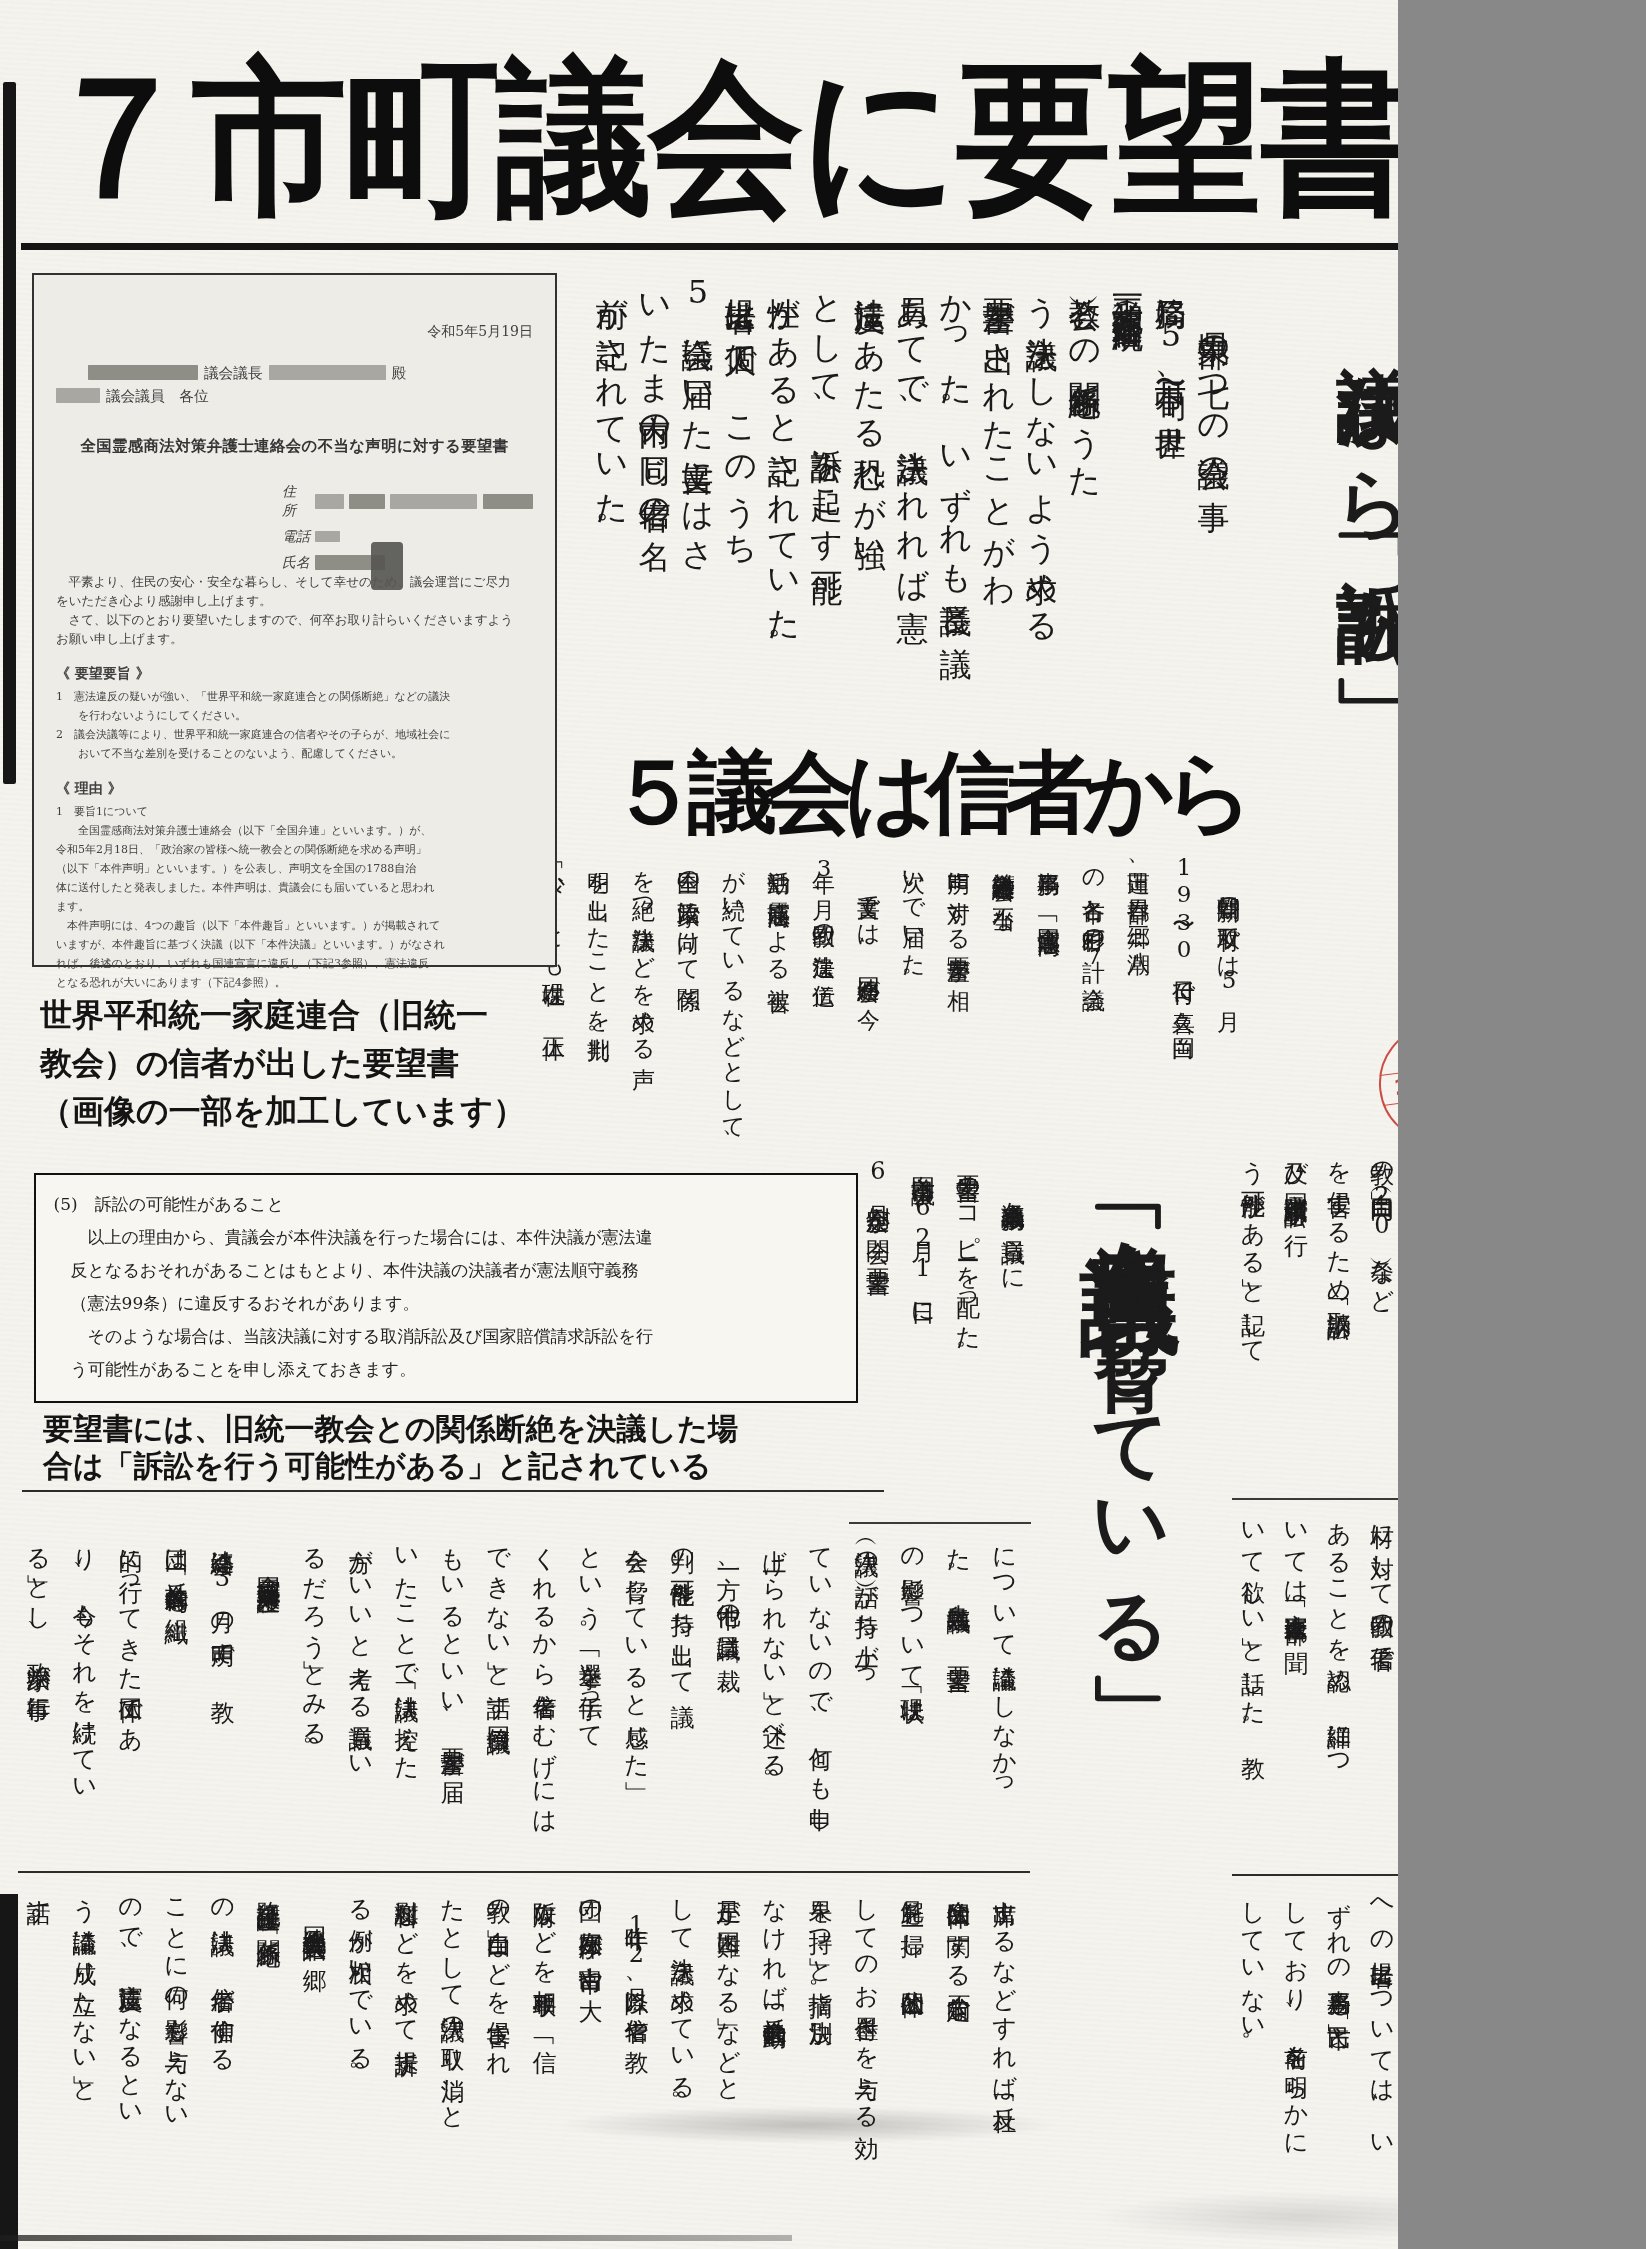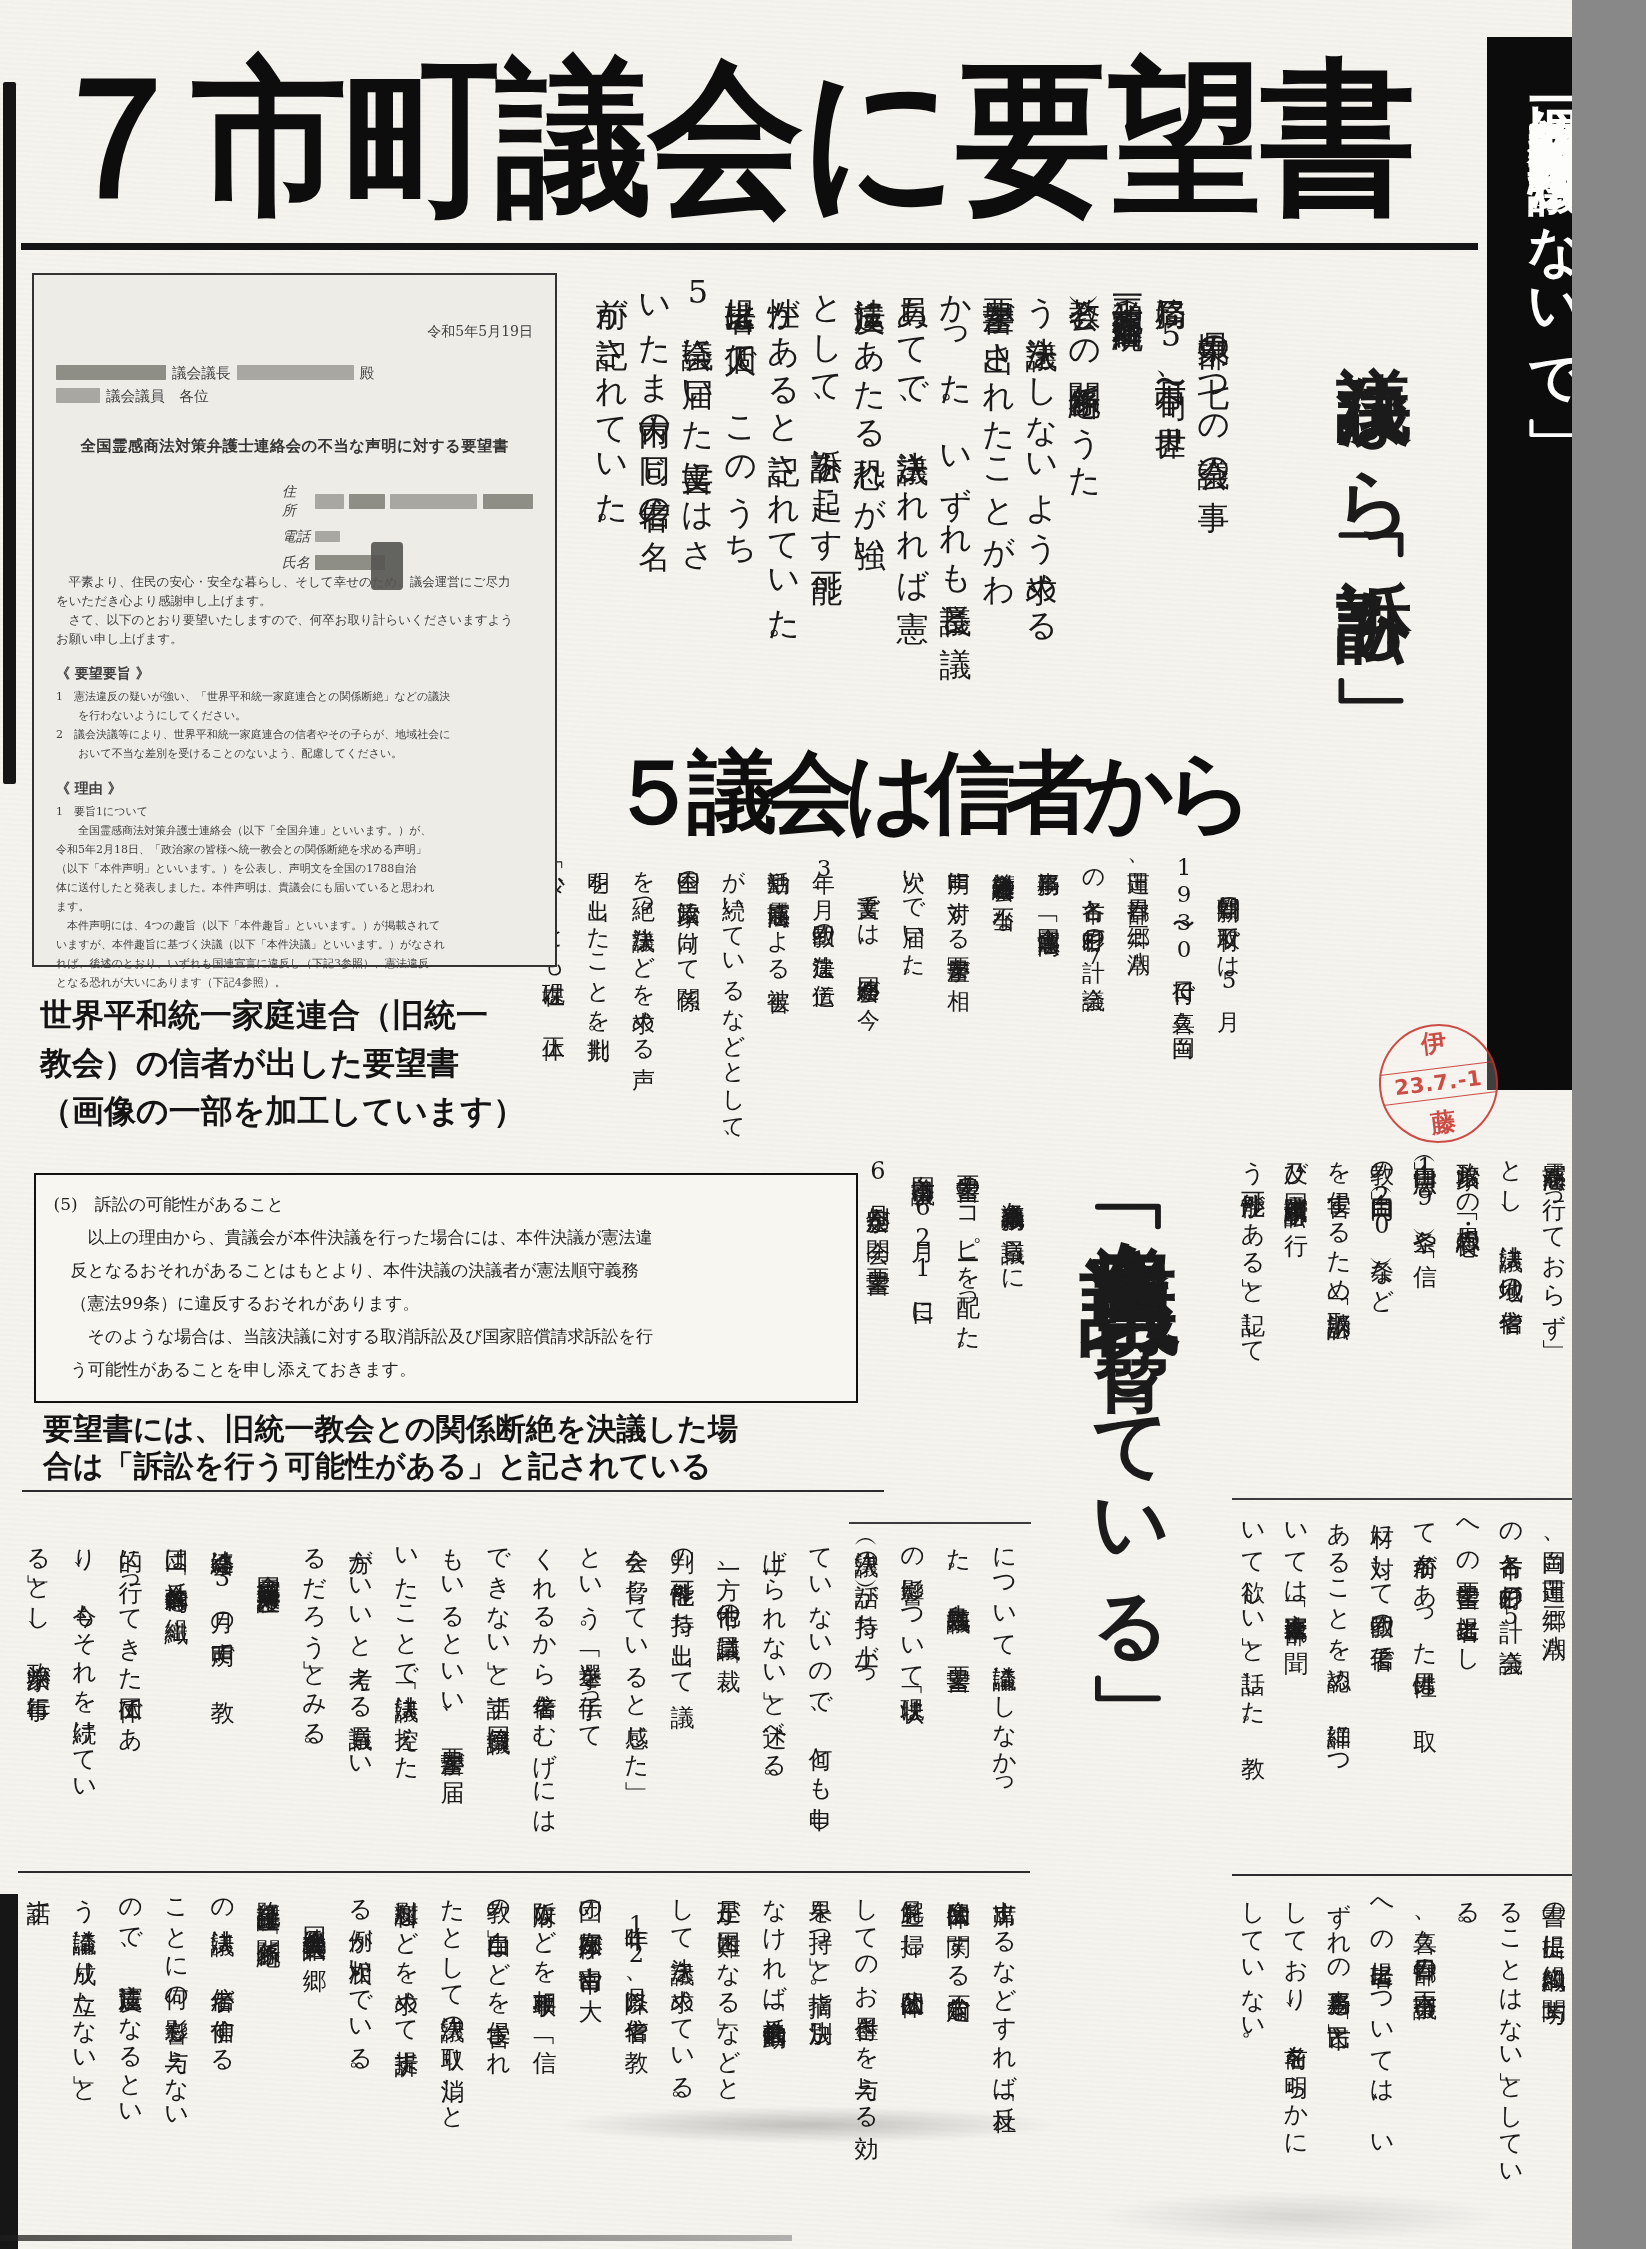--- a/index.html
+++ b/index.html
@@ -1,22 +1,23 @@
 <!DOCTYPE html>
 <html lang="ja" style="font-size:11.7px"><head>
 <meta charset="utf-8">
 <style>
   html,body{margin:0;padding:0;background:#888;}
   .page{
-    position:relative; width:1572px; height:2250px;
+    position:relative; width:1368px; height:2250px;
     background:#f5f3ee;
     background-image:repeating-linear-gradient(3deg, rgba(0,0,0,.012) 0 2.2px, transparent 2.2px 5.1px);
     overflow:hidden;
     color:#1b1b1b;
     font-family:"DejaVu Serif","Liberation Serif",serif;
+    padding-left:30px;
   }
   .sans{font-family:"DejaVu Sans","Liberation Sans",sans-serif;}
   .serif{font-family:"DejaVu Serif","Liberation Serif",serif;}
   .vtext{
     position:absolute;
     writing-mode:vertical-rl;
     text-orientation:upright;
     white-space:pre-line;
     overflow:hidden;
   }
@@ -77,21 +78,21 @@
   .rule-bl{left:17.6px; top:1871px; width:1012px; height:2.2px; background:#2c2c2c;}
   
   .doc1{
     position:absolute; left:32px; top:273px; width:525px; height:694px;
     margin:0; border:2.2px solid #2b2b2b; background:#f6f5f0; box-sizing:border-box;
     padding:14.7px 22px; color:#3b3b3b; filter:contrast(.92);
   }
   .doc1 *{line-height:19px;}
   .d1-date{text-align:right; font-size:14px; margin-top:32px;}
   .d1-line{font-size:14.7px; margin-top:4.4px; display:flex; align-items:center; gap:5.9px;}
-  .d1-line.first{margin-top:22px;}
+  .d1-line.first{margin-top:22px;margin-left:32px;}
   .redact{display:inline-block; height:14.7px; background:#9d9c96; border-radius:0.7px; opacity:.85;}
   .redact.dark{background:#7d7c76;}
   .r150{width:110px;} .r160{width:117px;} .r60{width:44px;} .r90{width:70px;}
   .r40{width:29px;} .r120{width:88px;} .r50{width:37px;} .r70{width:51px;} .r30{width:25px; height:11.7px;}
   .d1-title{text-align:center; font-weight:700; font-size:15.4px; margin-top:32px; letter-spacing:0.4px; color:#2e2e2e;}
   .d1-fields{margin-top:26.4px; margin-left:226px; font-size:14px;font-style:italic;}
   .d1-field{display:flex; align-items:center; gap:5.1px; margin-top:6.6px;}
   .sealblob{display:inline-block; width:32px; height:48px; background:#54534f; border-radius:3.7px; margin:-14.7px 0 -22px -19px; opacity:.92;}
   .d1-body{font-size:12.5px; white-space:pre-line; color:#383838;}
   .d1-h{font-size:14px; margin-top:16px; font-weight:600;}

